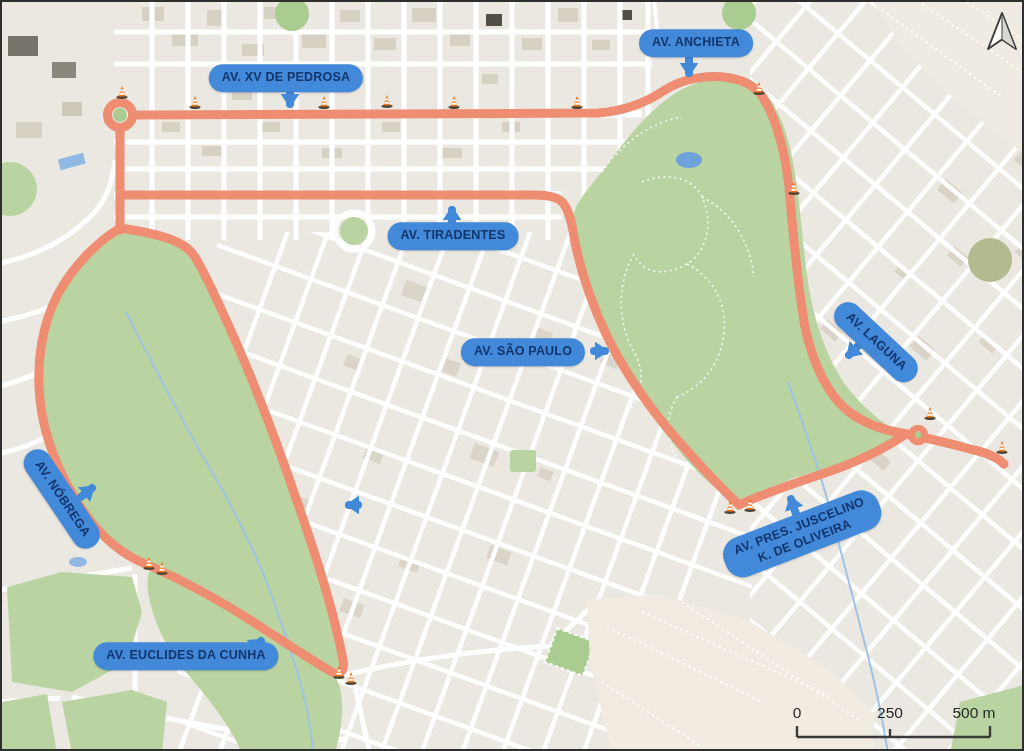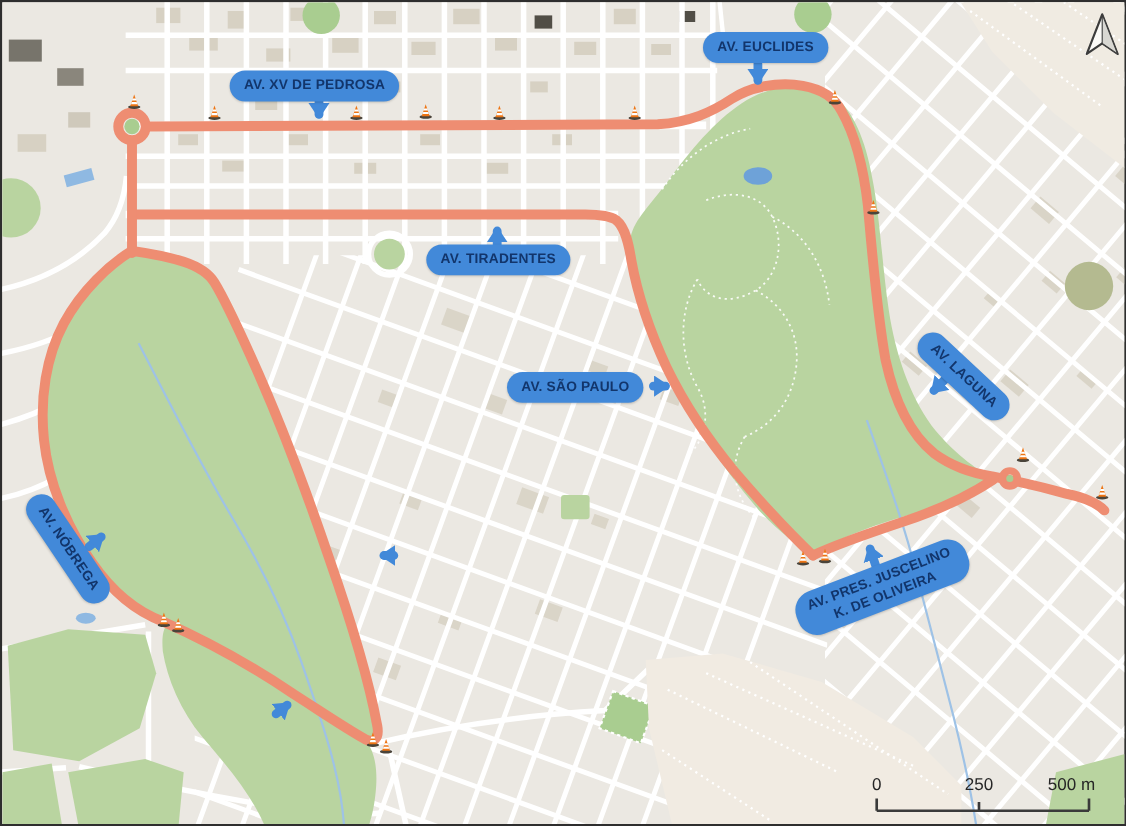--- a/index.html
+++ b/index.html
@@ -256,35 +256,38 @@
       <path d="M795,735 H988"></path>
       <path d="M795,724 V735 M888,727 V735 M988,724 V735"></path>
     </g>
     <text x="795" y="716" text-anchor="middle">0</text>
     <text x="888" y="716" text-anchor="middle">250</text>
     <text x="972" y="716" text-anchor="middle">500 m</text>
   </g>
 </svg>
 
   <div class="pill" style="left:694px;top:41px">
-    <span>AV. EUCLIDES</span>
+    <span>AV. ANCHIETA</span>
   </div>
   <div class="pill" style="left:284px;top:76px">
     <span>AV. XV DE PEDROSA</span>
   </div>
   <div class="pill" style="left:451px;top:234px">
     <span>AV. TIRADENTES</span>
   </div>
   <div class="pill" style="left:521px;top:350px">
     <span>AV. SÃO PAULO</span>
   </div>
   <div class="pill r43" style="left:874px;top:340px">
     <span>AV. LAGUNA</span>
   </div>
   <div class="pill r56" style="left:60px;top:497px">
     <span>AV. NÓBREGA</span>
   </div>
   <div class="pill two rm21" style="left:800px;top:532px">
     <span>AV. PRES. JUSCELINO</span><br>
     <span>K. DE OLIVEIRA</span>
   </div>
+  <div class="pill" style="left:184px;top:654px">
+    <span>AV. EUCLIDES DA CUNHA</span>
+  </div>
 
 </div>
 
 </body></html>

